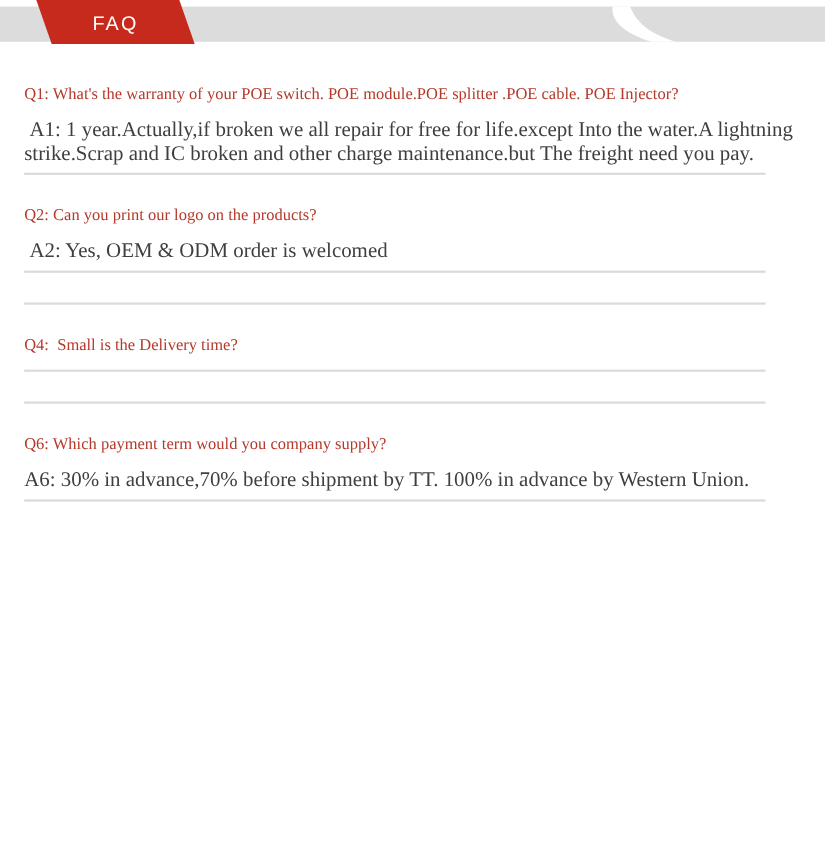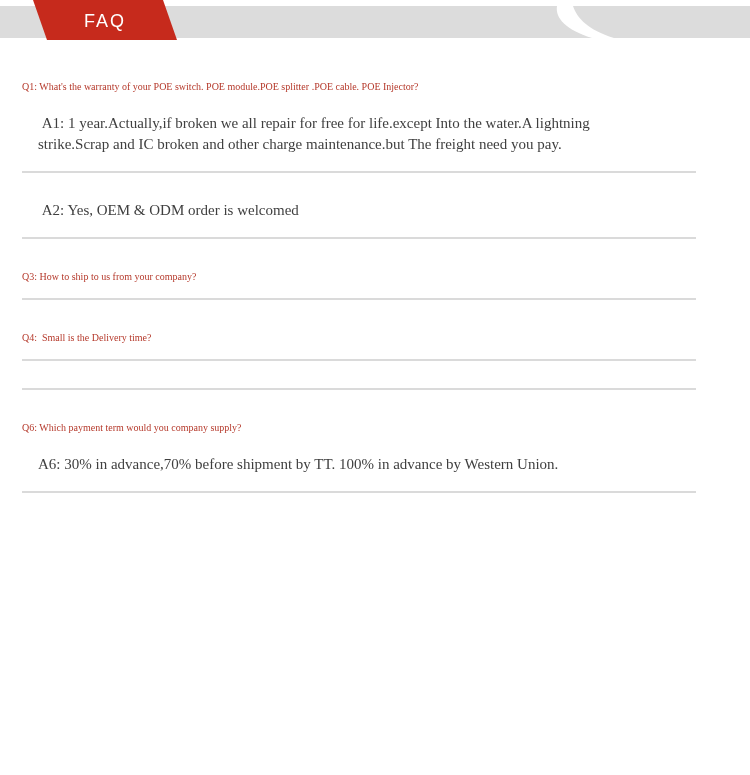--- a/index.html
+++ b/index.html
@@ -23,30 +23,30 @@
     font-family: "Liberation Sans", sans-serif;
     font-size: 18px;
     letter-spacing: 2px;
     fill: #ffffff;
   }
   .content {
     padding: 30px 28px 0 22px;
   }
   .faq-item .question {
     color: var(--q-color, #b5392b);
-    font-size: 10px;
+    font-size: 15px;
     line-height: 21px;
     margin: 0 0 11px 0;
     white-space: pre-wrap;
   }
   .faq-item .answer {
     color: var(--a-color, #3f3f3f);
-    font-size: 15px;
+    font-size: 19px;
     line-height: 21px;
-    margin: 16px;
+    margin: 0;
     white-space: pre-wrap;
   }
   hr.divider {
     border: none;
     border-top: 2px solid var(--divider-color, #dadada);
     width: 674px;
     margin: 7px 0 27px 0;
   }
 </style>
 </head>
@@ -66,26 +66,26 @@
   <div class="content">
 
     <section class="faq-item">
       <p class="question">Q1: What's the warranty of your POE switch. POE module.POE splitter .POE cable. POE Injector?</p>
       <p class="answer"> A1: 1 year.Actually,if broken we all repair for free for life.except Into the water.A lightning
 strike.Scrap and IC broken and other charge maintenance.but The freight need you pay.</p>
     </section>
     <hr class="divider">
 
     <section class="faq-item">
+      <p class="question">Q2: Can you print our logo on the products?</p>
       <p class="answer"> A2: Yes, OEM &amp; ODM order is welcomed</p>
     </section>
     <hr class="divider">
 
     <section class="faq-item">
-      <p class="question">Q3: How to ship to us from your company?</p>
     </section>
     <hr class="divider">
 
     <section class="faq-item">
       <p class="question">Q4:  Small is the Delivery time?</p>
     </section>
     <hr class="divider">
 
     <hr class="divider">
 

